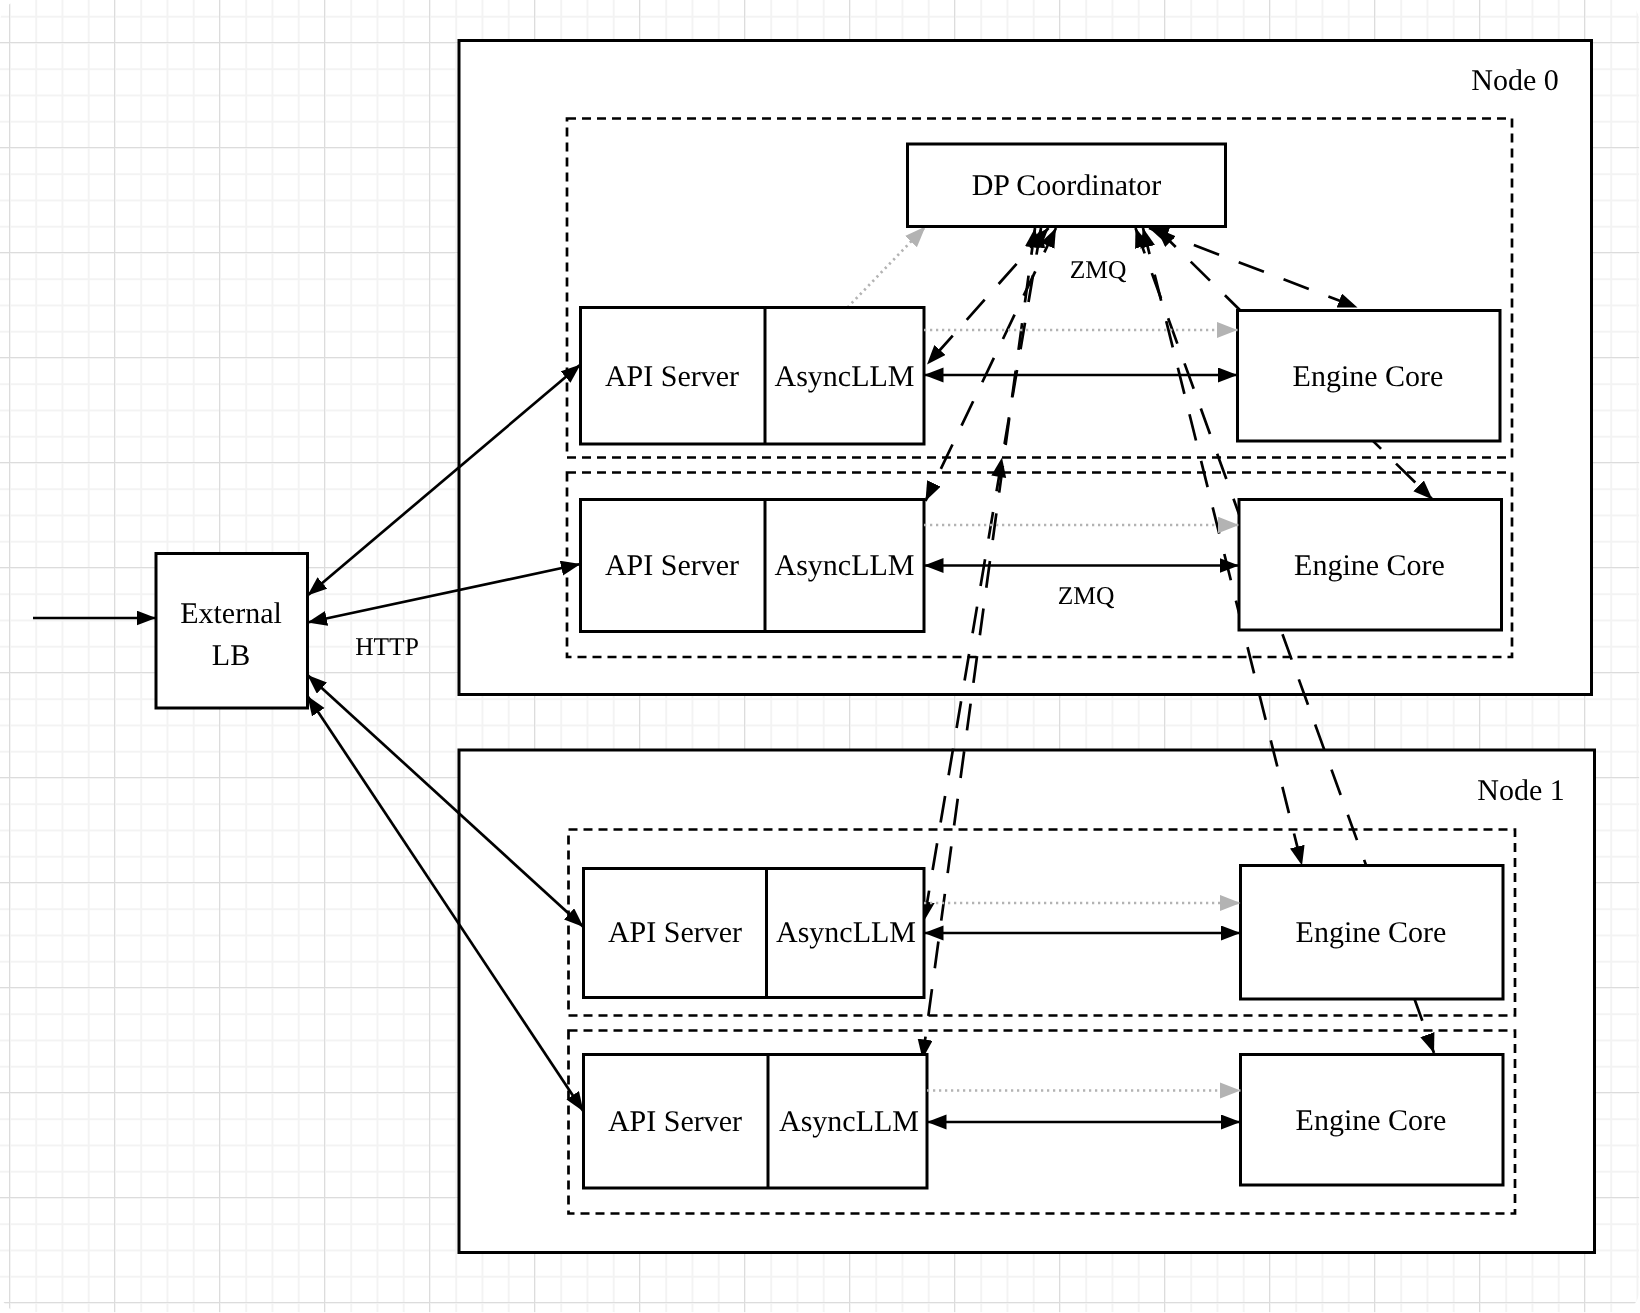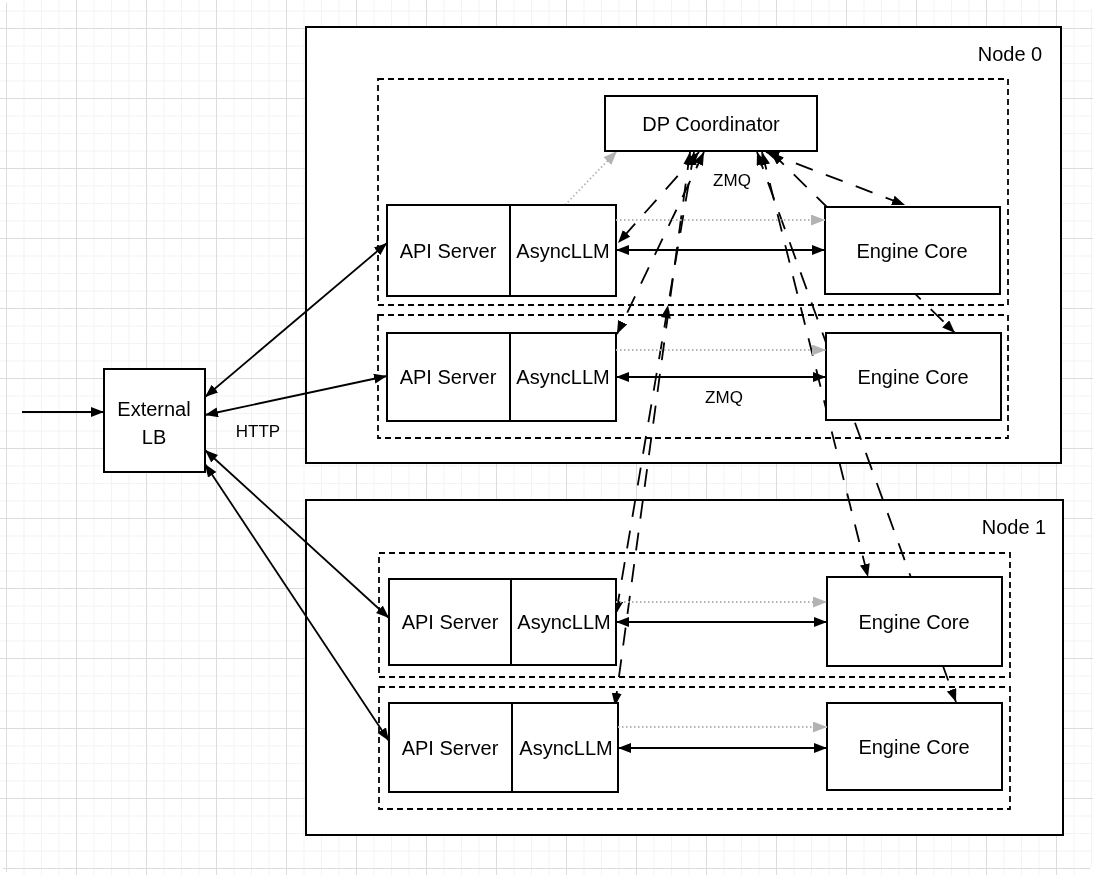--- a/index.html
+++ b/index.html
@@ -14,21 +14,21 @@
     position:relative;
     width:1093px;height:875px;
     background-color:#ffffff;
     background-image:
       linear-gradient(to right, var(--grid-major) 1px, transparent 1px),
       linear-gradient(to bottom, var(--grid-major) 1px, transparent 1px),
       linear-gradient(to right, var(--grid-minor) 1px, transparent 1px),
       linear-gradient(to bottom, var(--grid-minor) 1px, transparent 1px);
     background-size:70px 70px,70px 70px,17.5px 17.5px,17.5px 17.5px;
     background-position:6px 0,0 28px,6px 0,0 10.5px;
-    font-family:Liberation Sans, sans-serif;
+    font-family:Liberation Serif, serif;
     overflow:hidden;
     border-radius:15px;
   }
   svg{position:absolute;left:0;top:0;}
   .box{fill:var(--boxfill);stroke:var(--line);stroke-width:2;}
   .nodebox{fill:var(--boxfill);stroke:var(--line);stroke-width:2;}
   .dashedbox{fill:none;stroke:var(--line);stroke-width:1.8;stroke-dasharray:6 4;}
   .divider{stroke:var(--line);stroke-width:2;}
   .sarrow{stroke:var(--line);stroke-width:1.8;fill:none;}
   .darrow{stroke:var(--line);stroke-width:1.8;fill:none;stroke-dasharray:18 14;}

